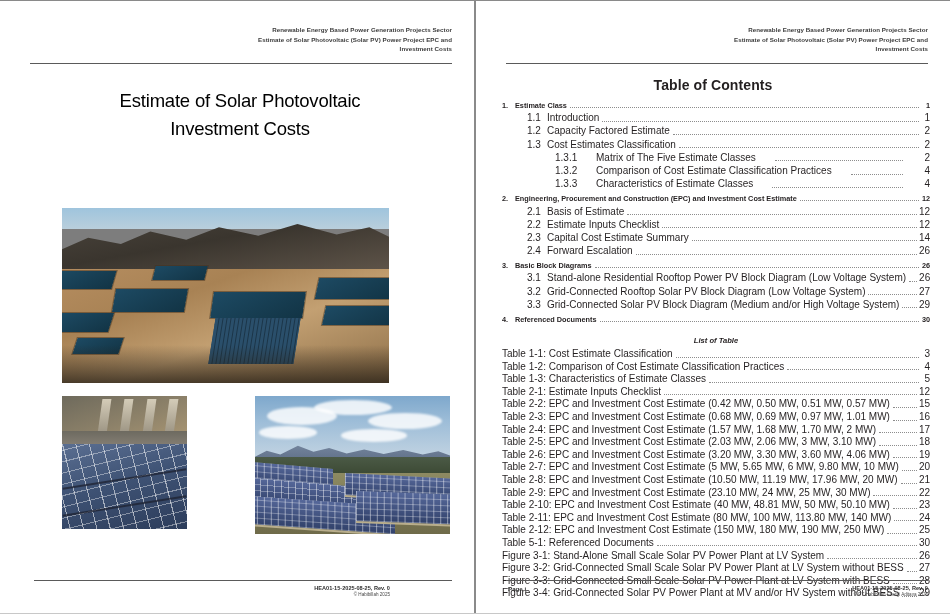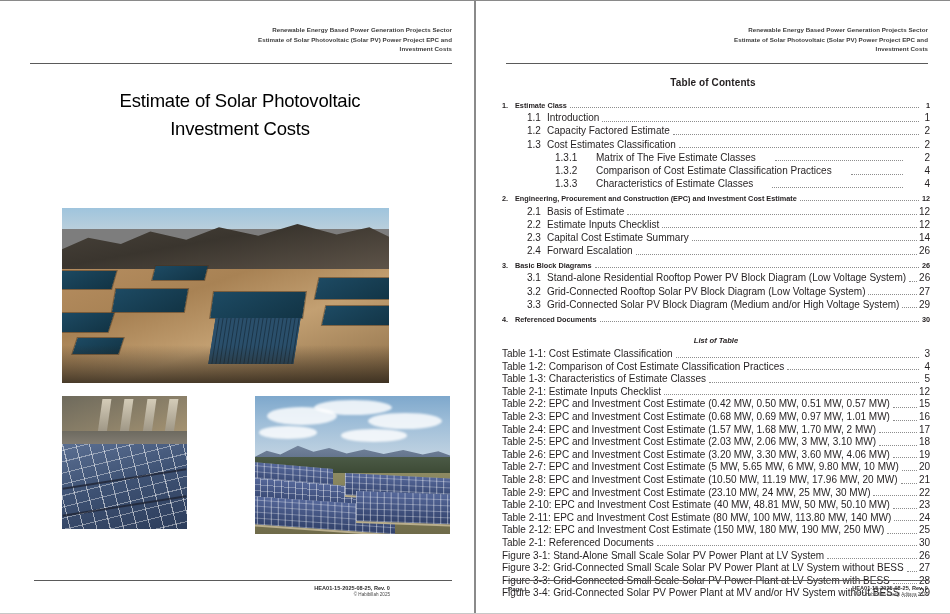--- a/index.html
+++ b/index.html
@@ -190,21 +190,21 @@
       linear-gradient(180deg,#56689a,#31416a);
     border-bottom: 2px solid #b9ae8c;
   }
 
   
   .toc-title {
     position: absolute;
     top: 76px;
     left: 0; right: 0;
     text-align: center;
-    font-size: 10px;
+    font-size: 14px;
     font-weight: bold;
     letter-spacing: .1px;
   }
   .toc-body {
     position: absolute;
     top: 95px;
     left: 26px;
     right: 20px;
   }
   .entry {
@@ -560,21 +560,21 @@
             <span class="txt">Table 2-11: EPC and Investment Cost Estimate (80 MW, 100 MW, 113.80 MW, 140 MW)</span>
             <span class="dots"></span>
             <span class="pg">24</span>
           </div>
           <div class="entry flat">
             <span class="txt">Table 2-12: EPC and Investment Cost Estimate (150 MW, 180 MW, 190 MW, 250 MW)</span>
             <span class="dots"></span>
             <span class="pg">25</span>
           </div>
           <div class="entry flat">
-            <span class="txt">Table 2-1: Referenced Documents</span>
+            <span class="txt">Table 5-1: Referenced Documents</span>
             <span class="dots"></span>
             <span class="pg">30</span>
           </div>
         </div>
 
       <div id="lof-entries">
           <div class="entry flat">
             <span class="txt">Figure 3-1: Stand-Alone Small Scale Solar PV Power Plant at LV System</span>
             <span class="dots"></span>
             <span class="pg">26</span>

